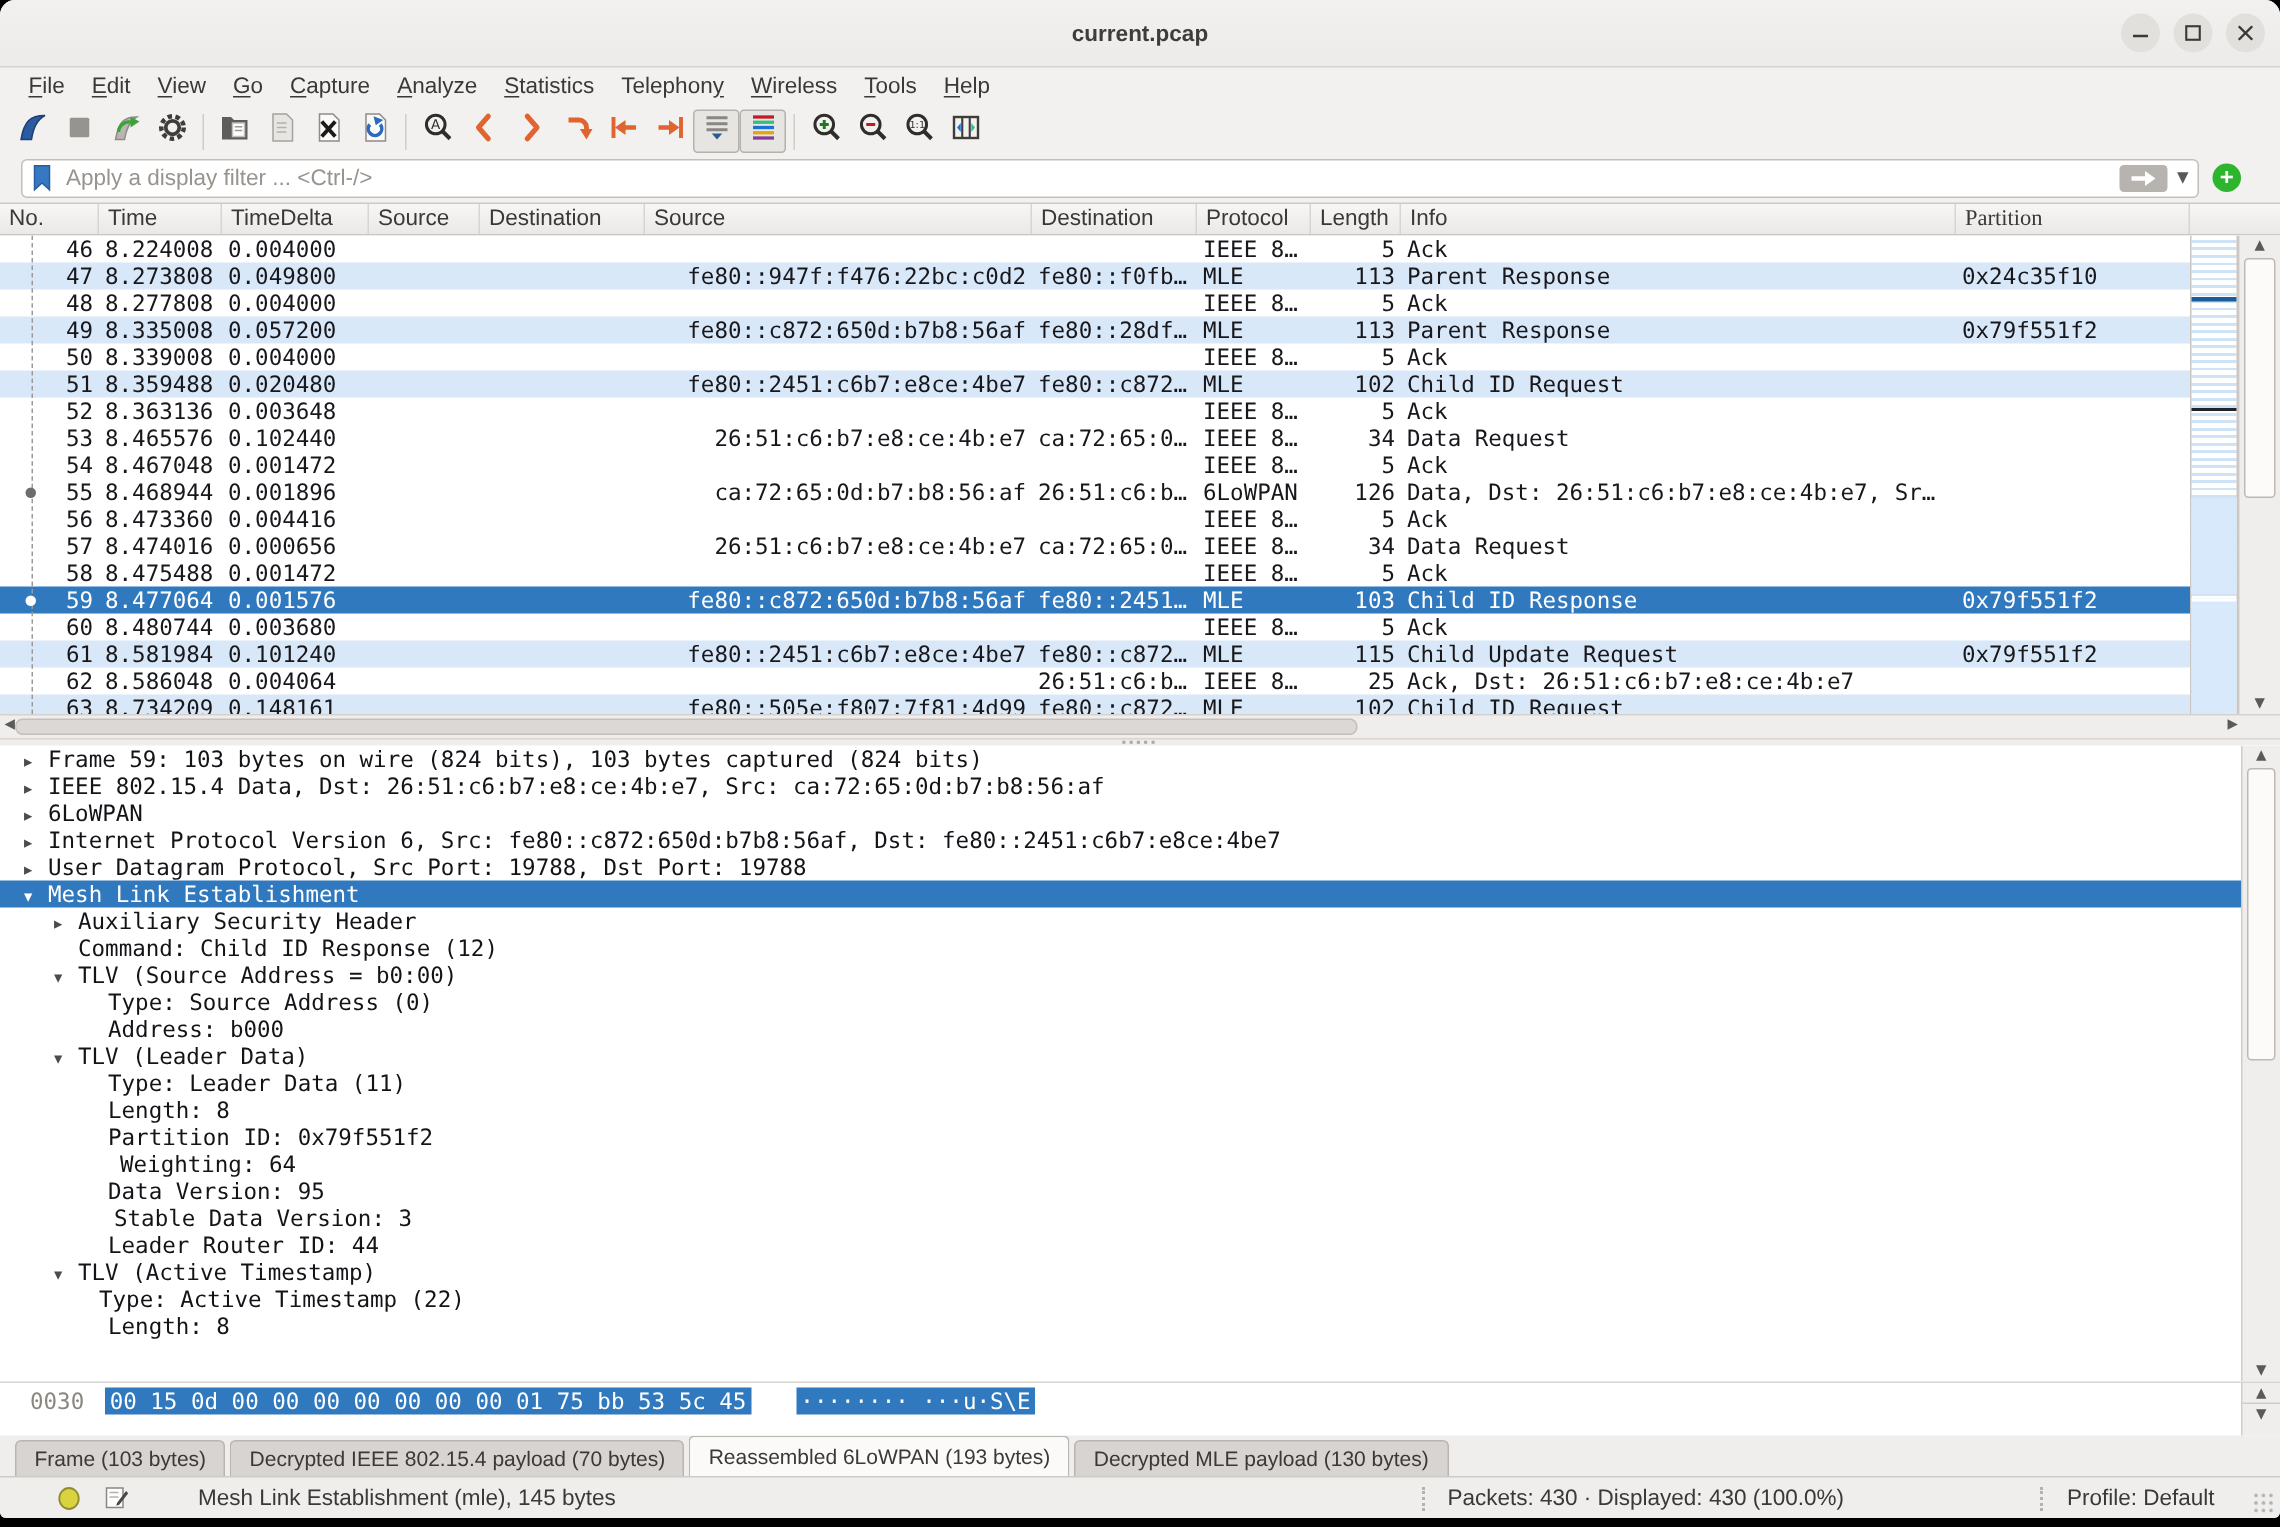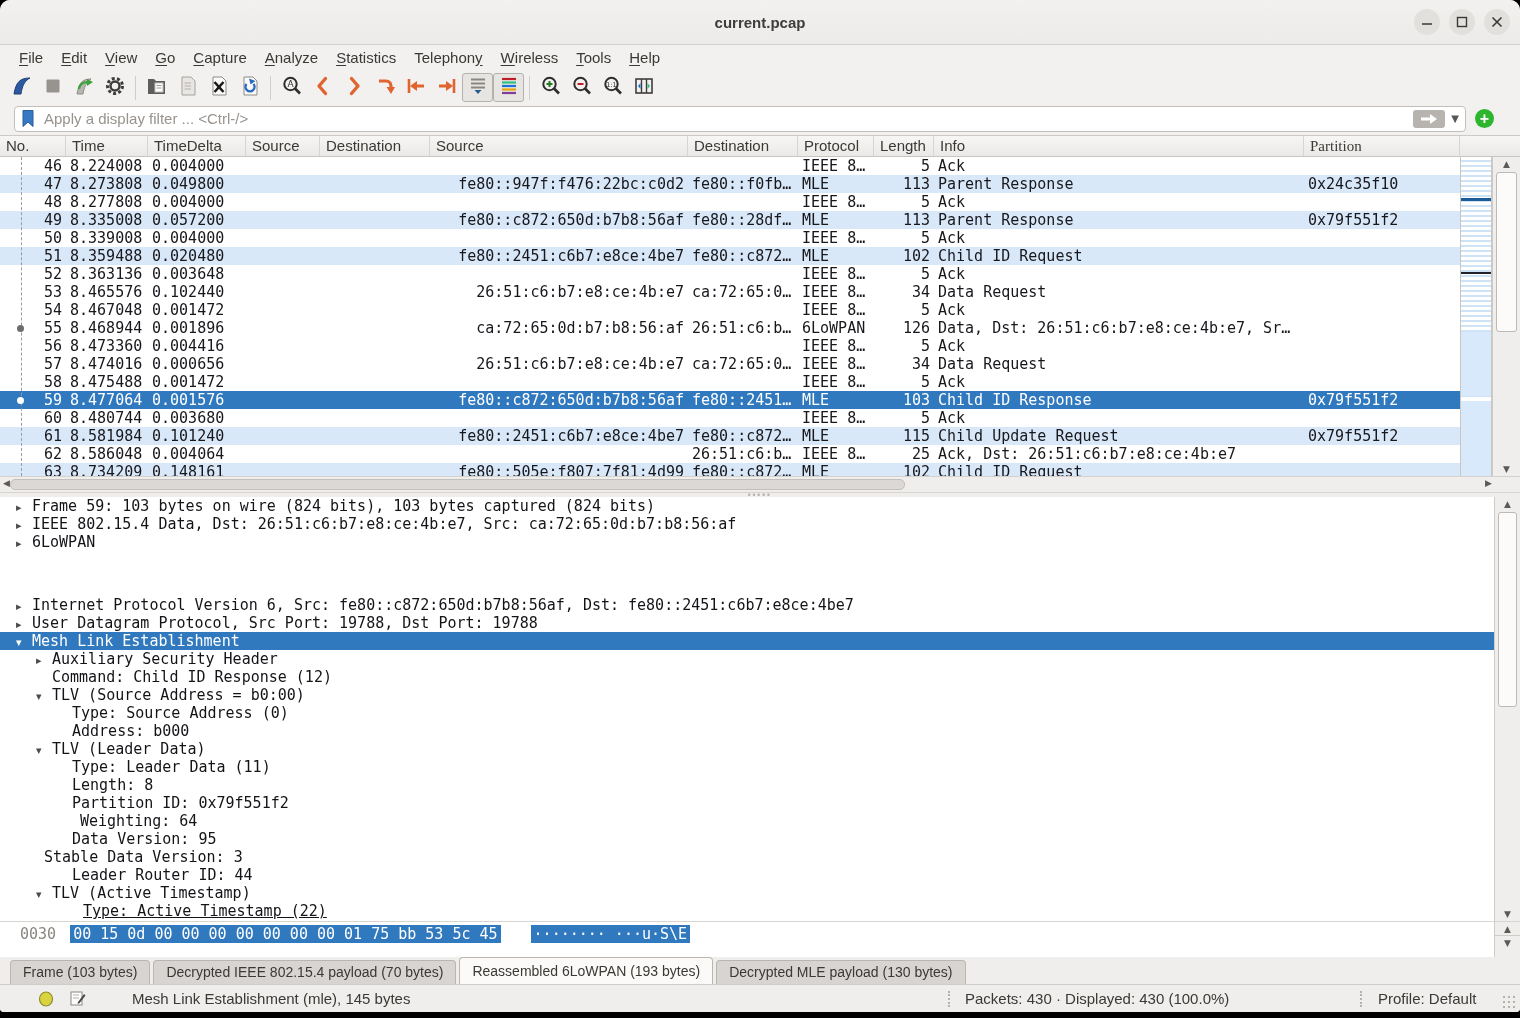--- a/index.html
+++ b/index.html
@@ -348,38 +348,38 @@
     <div class="hthumb"></div>
     <span class="harrow" style="right:28px;">▶</span>
   </div>
   <div class="splitter">▪▪▪▪▪</div>
 
   <div class="detail">
     <div>
         <div class="dline" style="padding-left: 16px;"><span class="tri">▸</span><span>Frame 59: 103 bytes on wire (824 bits), 103 bytes captured (824 bits)</span></div>
         <div class="dline" style="padding-left: 16px;"><span class="tri">▸</span><span>IEEE 802.15.4 Data, Dst: 26:51:c6:b7:e8:ce:4b:e7, Src: ca:72:65:0d:b7:b8:56:af</span></div>
         <div class="dline" style="padding-left: 16px;"><span class="tri">▸</span><span>6LoWPAN</span></div>
-        <div class="dline" style="padding-left: 16px; margin-top: 45px;"><span class="tri">▸</span><span>Internet Protocol Version 6, Src: fe80::c872:650d:b7b8:56af, Dst: fe80::2451:c6b7:e8ce:4be7</span></div>
+        <div class="dline" style="padding-left: 16px;"><span class="tri">▸</span><span>Internet Protocol Version 6, Src: fe80::c872:650d:b7b8:56af, Dst: fe80::2451:c6b7:e8ce:4be7</span></div>
         <div class="dline" style="padding-left: 16px;"><span class="tri">▸</span><span>User Datagram Protocol, Src Port: 19788, Dst Port: 19788</span></div>
         <div class="dline sel" style="padding-left: 16px;"><span class="tri">▾</span><span>Mesh Link Establishment</span></div>
         <div class="dline" style="padding-left: 36px;"><span class="tri">▸</span><span>Auxiliary Security Header</span></div>
         <div class="dline" style="padding-left: 36px;"><span class="tri">&nbsp;</span><span>Command: Child ID Response (12)</span></div>
         <div class="dline" style="padding-left: 36px;"><span class="tri">▾</span><span>TLV (Source Address = b0:00)</span></div>
         <div class="dline" style="padding-left: 56px;"><span class="tri">&nbsp;</span><span>Type: Source Address (0)</span></div>
         <div class="dline" style="padding-left: 56px;"><span class="tri">&nbsp;</span><span>Address: b000</span></div>
         <div class="dline" style="padding-left: 36px;"><span class="tri">▾</span><span>TLV (Leader Data)</span></div>
         <div class="dline" style="padding-left: 56px;"><span class="tri">&nbsp;</span><span>Type: Leader Data (11)</span></div>
         <div class="dline" style="padding-left: 56px;"><span class="tri">&nbsp;</span><span>Length: 8</span></div>
         <div class="dline" style="padding-left: 56px;"><span class="tri">&nbsp;</span><span>Partition ID: 0x79f551f2</span></div>
         <div class="dline" style="padding-left: 64px;"><span class="tri">&nbsp;</span><span>Weighting: 64</span></div>
         <div class="dline" style="padding-left: 56px;"><span class="tri">&nbsp;</span><span>Data Version: 95</span></div>
-        <div class="dline" style="padding-left: 28px;"><span class="tri">&nbsp;</span><span>Stable Data Version: 3</span></div>
+        <div class="dline" style="padding-left: 60px;"><span class="tri">&nbsp;</span><span>Stable Data Version: 3</span></div>
         <div class="dline" style="padding-left: 56px;"><span class="tri">&nbsp;</span><span>Leader Router ID: 44</span></div>
         <div class="dline" style="padding-left: 36px;"><span class="tri">▾</span><span>TLV (Active Timestamp)</span></div>
-        <div class="dline" style="padding-left: 67px; text-decoration: underline;"><span class="tri">&nbsp;</span><span>Type: Active Timestamp (22)</span></div>
+        <div class="dline" style="padding-left: 50px;"><span class="tri">&nbsp;</span><span>Type: Active Timestamp (22)</span></div>
         <div class="dline" style="padding-left: 56px;"><span class="tri">&nbsp;</span><span>Length: 8</span></div>
       </div>
     <div class="dvscroll">
       <div class="varrow">▲</div>
       <div class="vthumb" style="top:15px;height:195px;"></div>
       <div class="varrow bottom">▼</div>
     </div>
   </div>
 
   <div class="hexpane">

